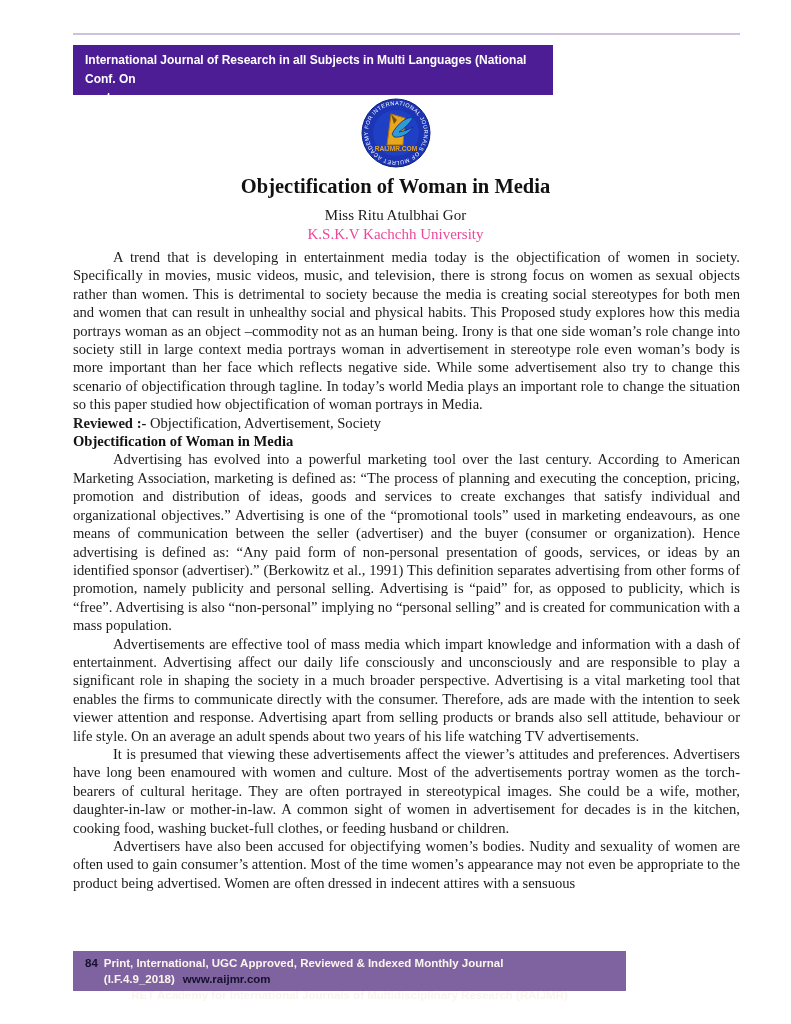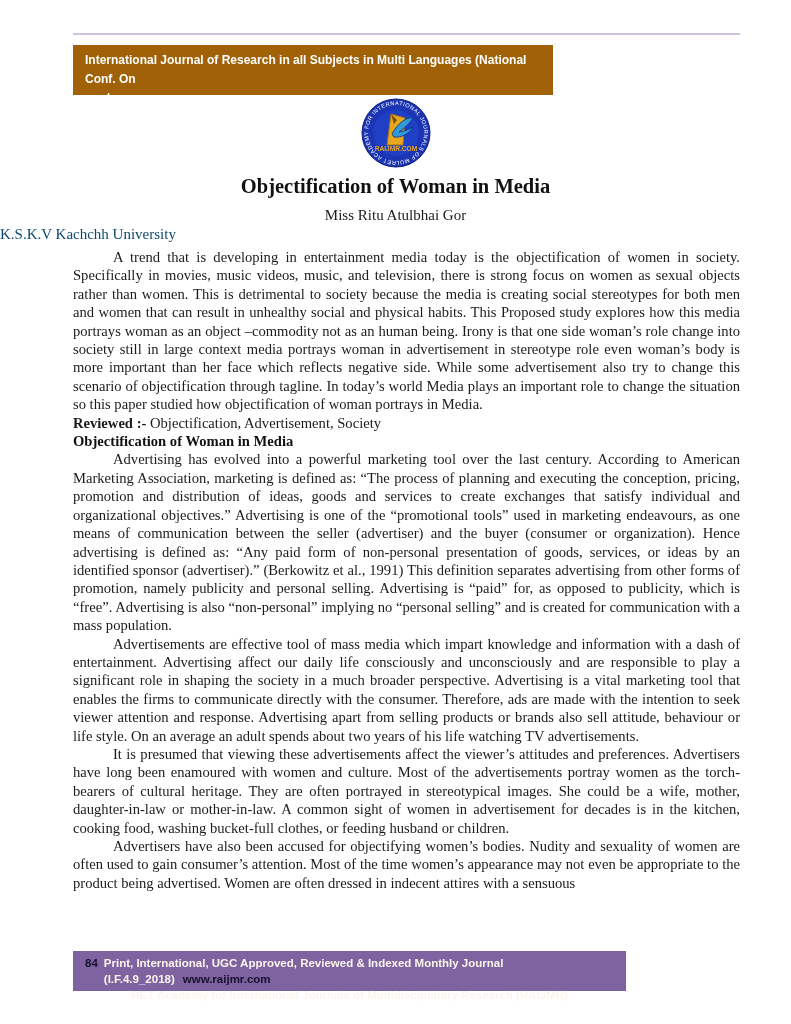--- a/index.html
+++ b/index.html
@@ -44,21 +44,21 @@
     position:absolute;top:175px;left:0;width:100%;
     text-align:center;font-size:20.5px;font-weight:bold;color:#111;
     margin:0;
   }
   .author{
     position:absolute;top:207px;left:0;width:100%;
     text-align:center;font-size:15px;color:#1b1b1b;
   }
   .affiliation{
     position:absolute;top:226px;left:0;width:100%;
-    text-align:left;font-size:15px;color:#0c4a6e;
+    text-align:center;font-size:15px;color:#ec4899;
   }
   
   .body-text{
     position:absolute;top:248px;left:73px;width:667px;
     font-size:14.6px;line-height:18.4px;
     text-align:justify;color:#1b1b1b;
   }
   .body-text h2{
     font-size:14.6px;line-height:18.4px;margin:0;
     font-weight:bold;text-align:left;color:#111;
@@ -81,21 +81,21 @@
   .f-line2{text-align:center;}
 </style>
 </head>
 <body>
 
 <div class="page">
 
   <div class="top-rule"></div>
 
   <header class="journal-header">
-    <div class="header-left" style="background:#a16207">
+    <div class="header-left" style="background:#4c1d95">
       <div>International Journal of Research in all Subjects in Multi Languages (National Conf. On</div>
       <div><span>21</span><sup>st</sup><span> Century: Changing Trends in the Role of Women-Impact on Various Fields)</span></div>
     </div>
   </header>
 
   <div class="logo-wrap">
     <svg width="70" height="70" viewBox="0 0 70 70">
       <defs>
         <path id="ringPath" d="M 35,63 A 28,28 0 1 1 35.01,63"></path>
       </defs>

